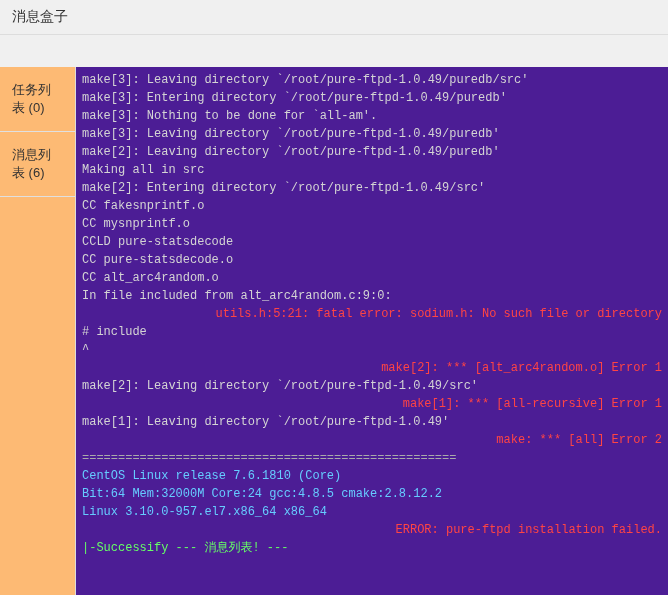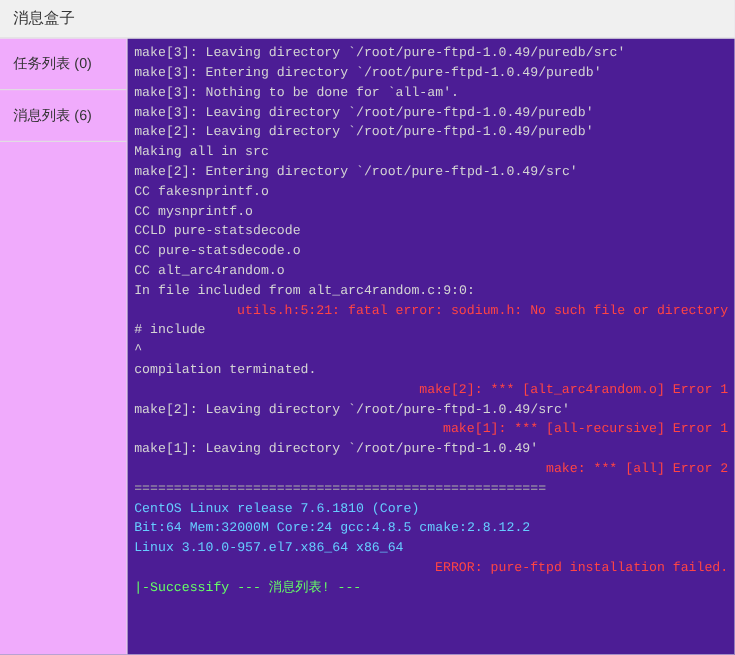--- a/index.html
+++ b/index.html
@@ -9,39 +9,41 @@
       width: 668px;
       height: 595px;
       overflow: hidden;
     }
     .app-container {
       width: 668px;
       height: 595px;
       display: flex;
       flex-direction: column;
       background: #f0f0f0;
+      gap: 32px;
     }
     .title-bar {
       background: #f0f0f0;
       padding: 8px 12px;
       font-size: 14px;
       color: #333;
       border-bottom: 1px solid #ddd;
     }
     .main-content {
       display: flex;
       flex: 1;
       overflow: hidden;
     }
     .sidebar {
-      width: 116px;
-      background: #f0abfc;
+      width: 76px;
+      background: #fdba74;
       border-right: 1px solid #ddd;
       display: flex;
       flex-direction: column;
+      align-items: center;
     }
     .sidebar-item {
       padding: 14px 12px;
       font-size: 13px;
       color: #333;
       cursor: pointer;
       border-bottom: 1px solid #e0e0e0;
     }
     .log-panel {
       flex: 1;
@@ -99,21 +101,20 @@
         <span class="log-line normal">CC fakesnprintf.o</span>
         <span class="log-line normal">CC mysnprintf.o</span>
         <span class="log-line normal">CCLD pure-statsdecode</span>
         <span class="log-line normal">CC pure-statsdecode.o</span>
         <span class="log-line normal">CC alt_arc4random.o</span>
         <span class="log-line normal">In file included from alt_arc4random.c:9:0:</span>
         <span class="log-line error">utils.h:5:21: fatal error: sodium.h: No such file or directory</span>
         <span class="log-line normal"># include</span>
         <span class="log-line normal">^</span>
         <span class="log-line normal"></span>
-        <span class="log-line normal">compilation terminated.</span>
         <span class="log-line error">make[2]: *** [alt_arc4random.o] Error 1</span>
         <span class="log-line normal">make[2]: Leaving directory `/root/pure-ftpd-1.0.49/src'</span>
         <span class="log-line error">make[1]: *** [all-recursive] Error 1</span>
         <span class="log-line normal">make[1]: Leaving directory `/root/pure-ftpd-1.0.49'</span>
         <span class="log-line error">make: *** [all] Error 2</span>
         <span class="log-line separator">====================================================</span>
         <span class="log-line cyan">CentOS Linux release 7.6.1810 (Core)</span>
         <span class="log-line cyan">Bit:64 Mem:32000M Core:24 gcc:4.8.5 cmake:2.8.12.2</span>
         <span class="log-line cyan">Linux 3.10.0-957.el7.x86_64 x86_64</span>
         <span class="log-line error">ERROR: pure-ftpd installation failed.</span>

